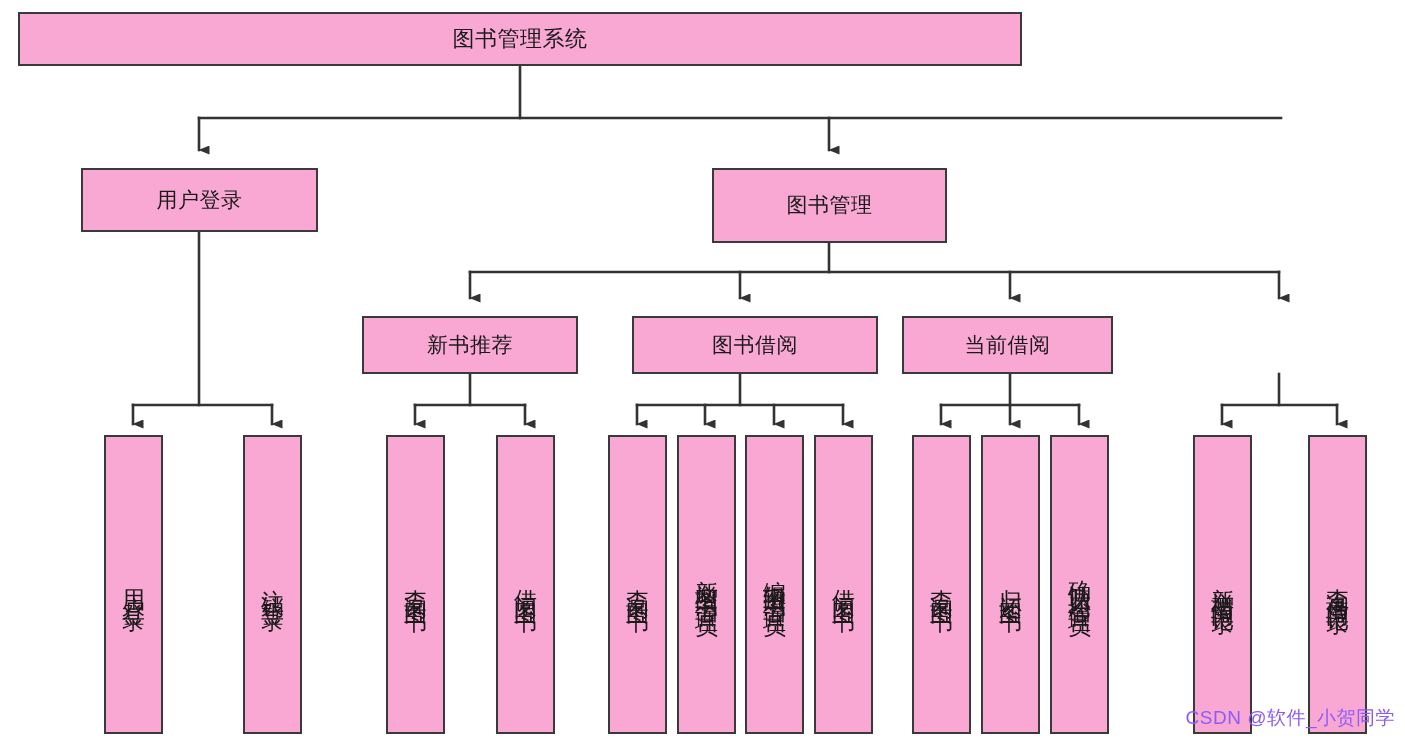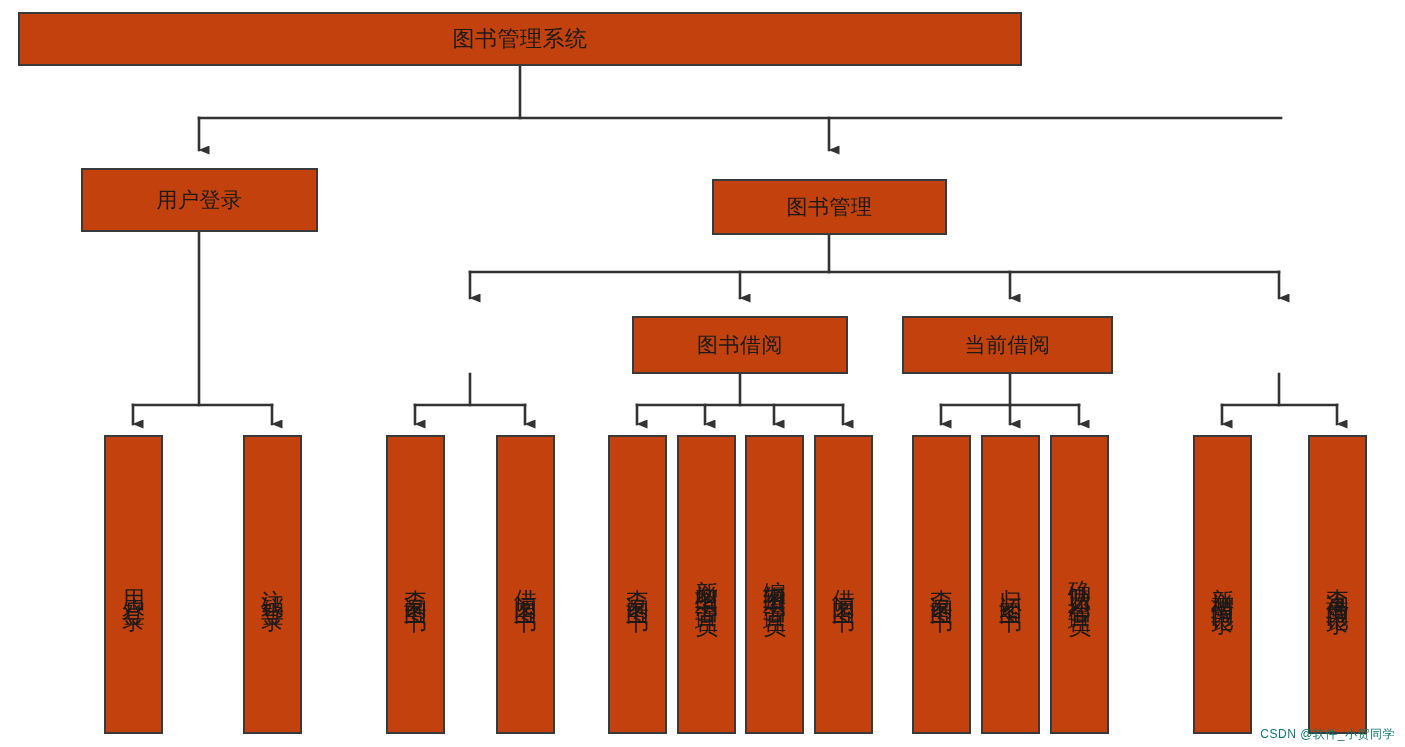--- a/index.html
+++ b/index.html
@@ -9,21 +9,21 @@
     font-family:"Liberation Sans","DejaVu Sans",sans-serif;
     overflow:hidden;
   }
   #canvas{position:relative;width:1405px;height:747px;}
 
   svg.wires{position:absolute;left:0;top:0;width:1405px;height:747px;pointer-events:none;}
 
   .node{
     position:absolute;
     box-sizing:border-box;
-    background:#c2410c;
+    background:#f9a8d4;
     border:2.5px solid #3a3a3a;
     display:flex;
     align-items:center;
     justify-content:center;
     color:#1a1a1a;
   }
   .node .lbl{
     display:block;
     text-align:center;
     line-height:1.08;
@@ -41,23 +41,23 @@
     text-orientation:upright;
     font-size:23px;
     line-height:1.0;
     letter-spacing:7px;
     white-space:nowrap;
   }
   .v-node.tall .lbl{letter-spacing:5px;}
 
   .watermark{
     position:absolute;
-    right:10px;bottom:4px;
-    font-size:12px;
-    color:#0f766e;
+    right:10px;bottom:16px;
+    font-size:19px;
+    color:#8b5cf6;
     white-space:nowrap;
     letter-spacing:0.5px;
   }
 </style>
 </head>
 <body>
 
 <div id="canvas">
 
   <svg class="wires" viewBox="0 0 1405 747" xmlns="http://www.w3.org/2000/svg">
@@ -110,25 +110,28 @@
     </g>
   </svg>
 
   <div class="node h-node n-root" style="left:18px;top:12px;width:1004px;height:54px;">
     <span class="lbl">图书管理系统</span>
   </div>
 
   <div class="node h-node" style="left:81px;top:168px;width:237px;height:64px;">
     <span class="lbl">用户登录</span>
   </div>
-  <div class="node h-node" style="left:712px;top:179px;width:235px;height:56px;">
+  <div class="node h-node" style="left:712px;top:168px;width:235px;height:75px;">
     <span class="lbl">图书管理</span>
   </div>
 
-  <div class="node h-node" style="left:632px;top:316px;width:216px;height:58px;">
+  <div class="node h-node" style="left:362px;top:316px;width:216px;height:58px;">
+    <span class="lbl">新书推荐</span>
+  </div>
+  <div class="node h-node" style="left:632px;top:316px;width:246px;height:58px;">
     <span class="lbl">图书借阅</span>
   </div>
   <div class="node h-node" style="left:902px;top:316px;width:211px;height:58px;">
     <span class="lbl">当前借阅</span>
   </div>
 
   <div class="node v-node" style="left:104px;top:435px;width:59px;height:299px;">
     <span class="lbl">用户登录</span>
   </div>
   <div class="node v-node" style="left:243px;top:435px;width:59px;height:299px;">

